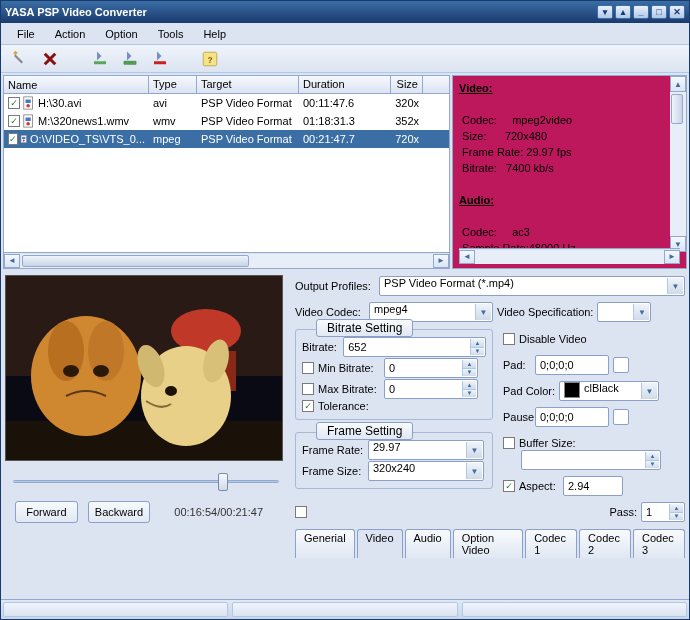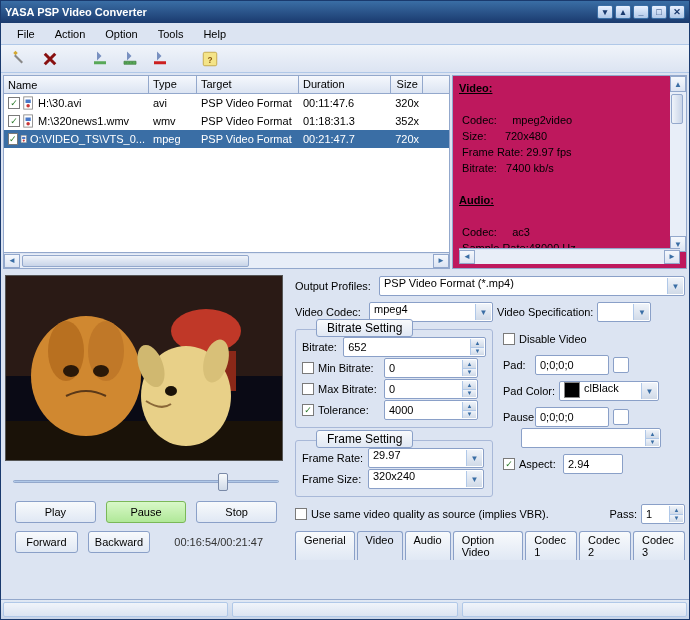--- a/index.html
+++ b/index.html
@@ -238,25 +238,20 @@
           <path d="M140 125 Q155 135 165 128" stroke="#8a6838" stroke-width="2" fill="none"></path>
         </svg>
       </div>
       <div class="slider-wrap">
         <div class="slider">
           <div class="slider-track"></div>
           <div class="slider-thumb" style="left:77%"></div>
         </div>
       </div>
       <div class="btn-row">
-        <div class="btn">Play</div>
-        <div class="btn active">Pause</div>
-        <div class="btn">Stop</div>
-      </div>
-      <div class="btn-row">
         <div class="btn">Forward</div>
         <div class="btn">Backward</div>
         <div style="flex:1;display:flex;align-items:center;justify-content:flex-end" class="time-text">00:16:54/00:21:47</div>
       </div>
     </div>
 
     <div class="settings-col">
       <div class="form-row">
         <span class="label" style="width:80px">Output Profiles:</span>
         <div class="combo">
@@ -308,27 +303,20 @@
                   <span>0</span>
                   <div class="spin-btns">
                     <div>▲</div>
                     <div>▼</div>
                   </div>
                 </div>
             </div>
             <div class="form-row">
               <span class="chk">✓</span>
               <span class="label" style="width:62px">Tolerance:</span>
-              <div class="spin">
-                  <span>4000</span>
-                  <div class="spin-btns">
-                    <div>▲</div>
-                    <div>▼</div>
-                  </div>
-                </div>
             </div>
           </div>
           <div class="fieldset" style="margin-top:12px">
             <div class="fieldset-btn">Frame Setting</div>
             <div class="form-row">
               <span class="label" style="width:62px">Frame Rate:</span>
               <div class="combo" style="flex:0 0 116px">
                   <span>29.97</span>
                   <div class="combo-btn">▼</div>
                 </div>
@@ -363,20 +351,24 @@
                 <div class="combo-btn">▼</div>
               </div>
           </div>
           <div class="form-row" style="margin-top:6px">
             <span class="label" style="width:28px">Pause:</span>
             <div class="spin" style="width:74px">
                 <span>0;0;0;0</span>
               </div>
             <span class="smallbox"></span>
           </div>
+          <div class="form-row" style="margin-top:10px">
+            <span class="chk"></span>
+            <span class="label">Buffer Size:</span>
+          </div>
           <div class="form-row">
             <span style="width:14px"></span>
             <div class="spin" style="width:140px">
                 <div class="spin-btns">
                   <div>▲</div>
                   <div>▼</div>
                 </div>
               </div>
           </div>
           <div class="form-row" style="margin-top:6px">
@@ -384,21 +376,20 @@
             <span class="label" style="width:40px">Aspect:</span>
             <div class="spin" style="width:60px">
                 <span>2.94</span>
               </div>
           </div>
         </div>
       </div>
 
       <div class="form-row">
         <span class="chk"></span>
-        <span class="label">Use same video quality as source (implies VBR).</span>
         <span style="flex:1"></span>
         <span class="label">Pass:</span>
         <div class="spin spin-narrow">
             <span>1</span>
             <div class="spin-btns">
               <div>▲</div>
               <div>▼</div>
             </div>
           </div>
       </div>

